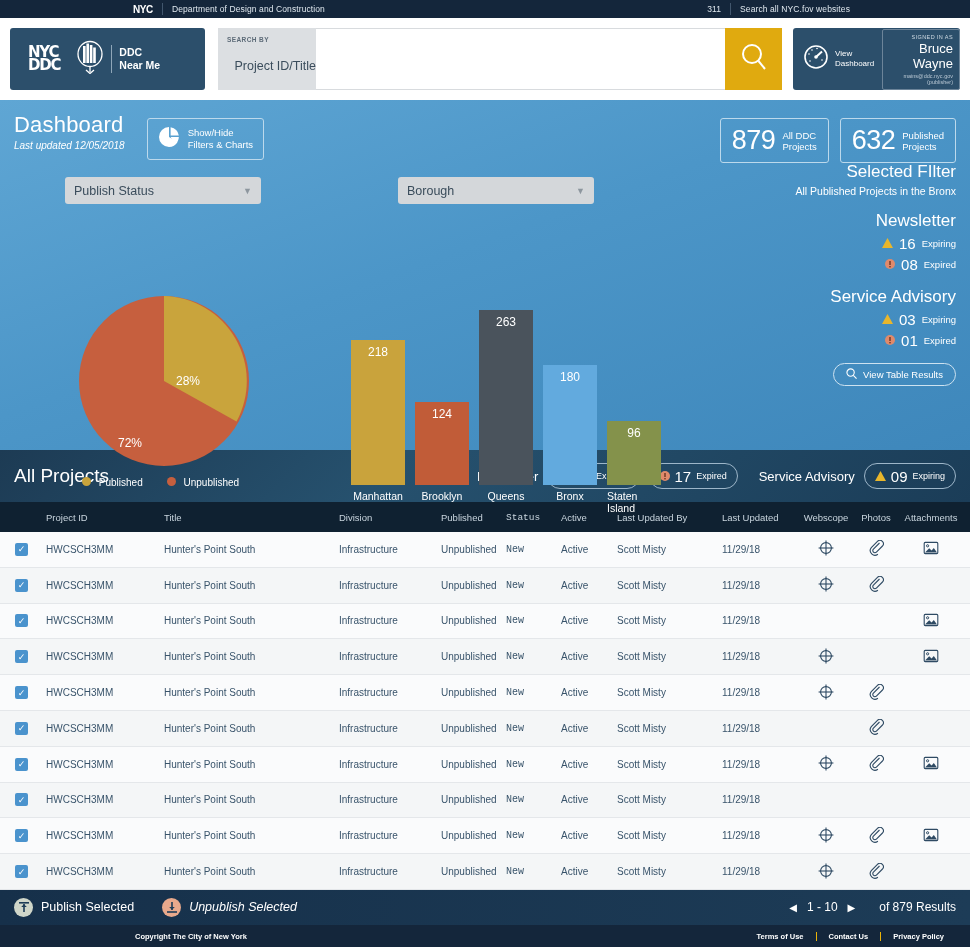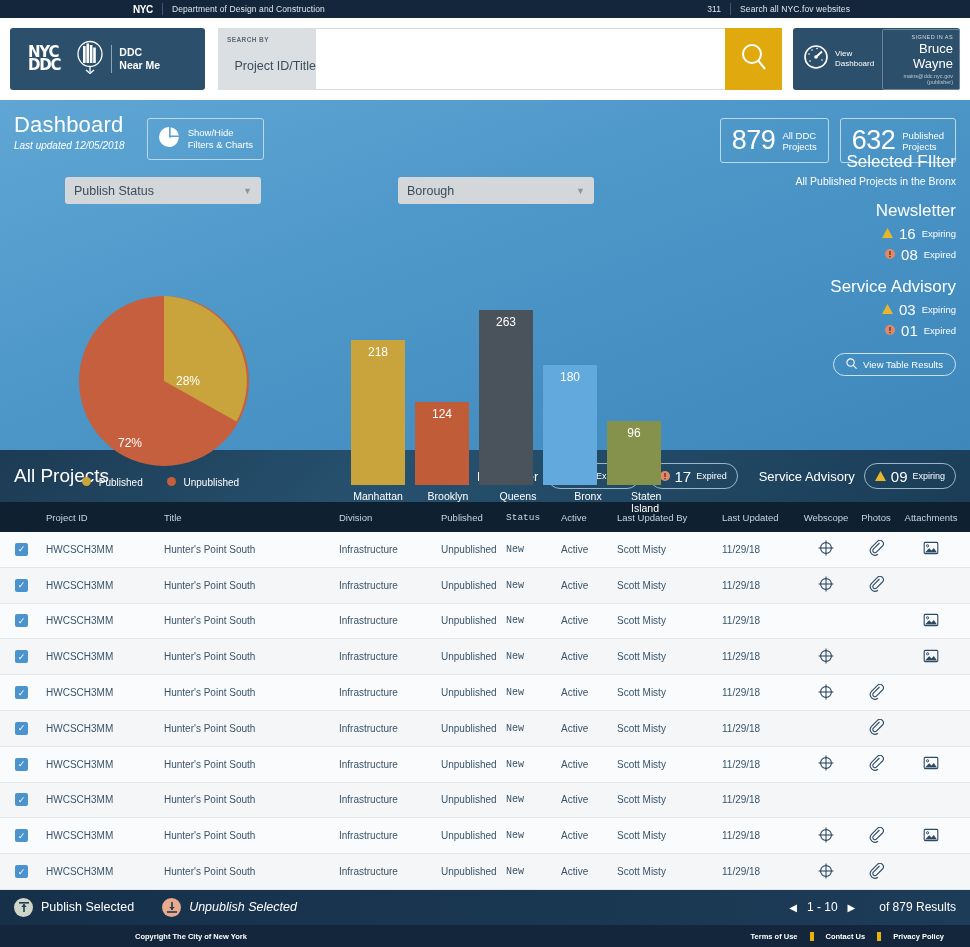--- a/index.html
+++ b/index.html
@@ -110,21 +110,21 @@
   .pielegend { display: flex; gap: 24px; font-size: 10px; align-items: center; }
   .dot { width: 9px; height: 9px; border-radius: 50%; display: inline-block; margin-right: 5px; }
 
   .barchart { display: flex; align-items: flex-end; height: 190px; gap: 10px; }
   .barwrap { display: flex; flex-direction: column; align-items: center; }
   .bar { width: 54px; position: relative; }
   .bar .v { position: absolute; top: 5px; left: 0; right: 0; text-align: center;
             font-size: 12px; color: #fff; }
   .blabel { font-size: 10.5px; margin-top: 5px; color: #fff; }
 
-  .rightinfo { position: absolute; right: 14px; top: 52px; width: 210px; text-align: right; }
+  .rightinfo { position: absolute; right: 14px; top: 62px; width: 210px; text-align: right; }
   .rightinfo .hd { font-size: 17px; font-weight: 300; }
   .rightinfo .sub { font-size: 10.5px; margin-top: 3px; }
   .rightinfo .sec-hd { font-size: 17px; font-weight: 300; margin-top: 14px; }
   .statline { display: flex; align-items: center; justify-content: flex-end; gap: 6px; margin-top: 3px; }
   .statline .n { font-size: 15px; }
   .statline .t { font-size: 9.5px; }
   .vtr {
     display: inline-flex; align-items: center; gap: 6px; border: 1px solid #cde2f0;
     border-radius: 12px; padding: 4px 12px; font-size: 9.5px; margin-top: 14px;
     cursor: pointer;
@@ -184,21 +184,21 @@
           align-items: center; justify-content: center; margin-right: 8px; }
   .pager { margin-left: auto; display: flex; align-items: center; gap: 10px; font-size: 12px; }
   .arrow { cursor: pointer; font-size: 10px; }
 
   .footer {
     height: 24px; background: #14263b; color: #fff; display: flex;
     align-items: center; font-size: 7.5px; font-weight: bold;
   }
   .footer .cc { margin-left: 135px; }
   .footer .links { margin-left: auto; display: flex; align-items: center; margin-right: 14px; }
-  .footer .links span { padding: 0 12px; border-right: 4px solid #eab308; cursor: pointer; }
+  .footer .links span { padding: 0 12px; border-right: 1px solid #eab308; cursor: pointer; }
   .footer .links span:last-child { border-right: none; }
 </style>
 </head>
 <body>
 
 <div class="nyc-strip">
   <span class="nyc-logo">NYC</span>
   <span class="sep"></span>
   <span class="dept">Department of Design and Construction</span>
   <span class="spacer"></span>
@@ -371,21 +371,21 @@
             <div class="bar" style="height:120px;background:#62aade">
               <span class="v">180</span>
             </div>
           </div>
           <div class="barwrap">
             <div class="bar" style="height:64px;background:#84924b">
               <span class="v">96</span>
             </div>
           </div>
         </div>
-        <div style="display:flex;gap:16px;">
+        <div style="display:flex;gap:10px;">
           <div class="blabel" style="width:54px;text-align:center;">Manhattan</div>
           <div class="blabel" style="width:54px;text-align:center;">Brooklyn</div>
           <div class="blabel" style="width:54px;text-align:center;">Queens</div>
           <div class="blabel" style="width:54px;text-align:center;">Bronx</div>
           <div class="blabel" style="width:54px;text-align:left;">Staten Island</div>
         </div>
       </div>
     </div>
   </div>
 

